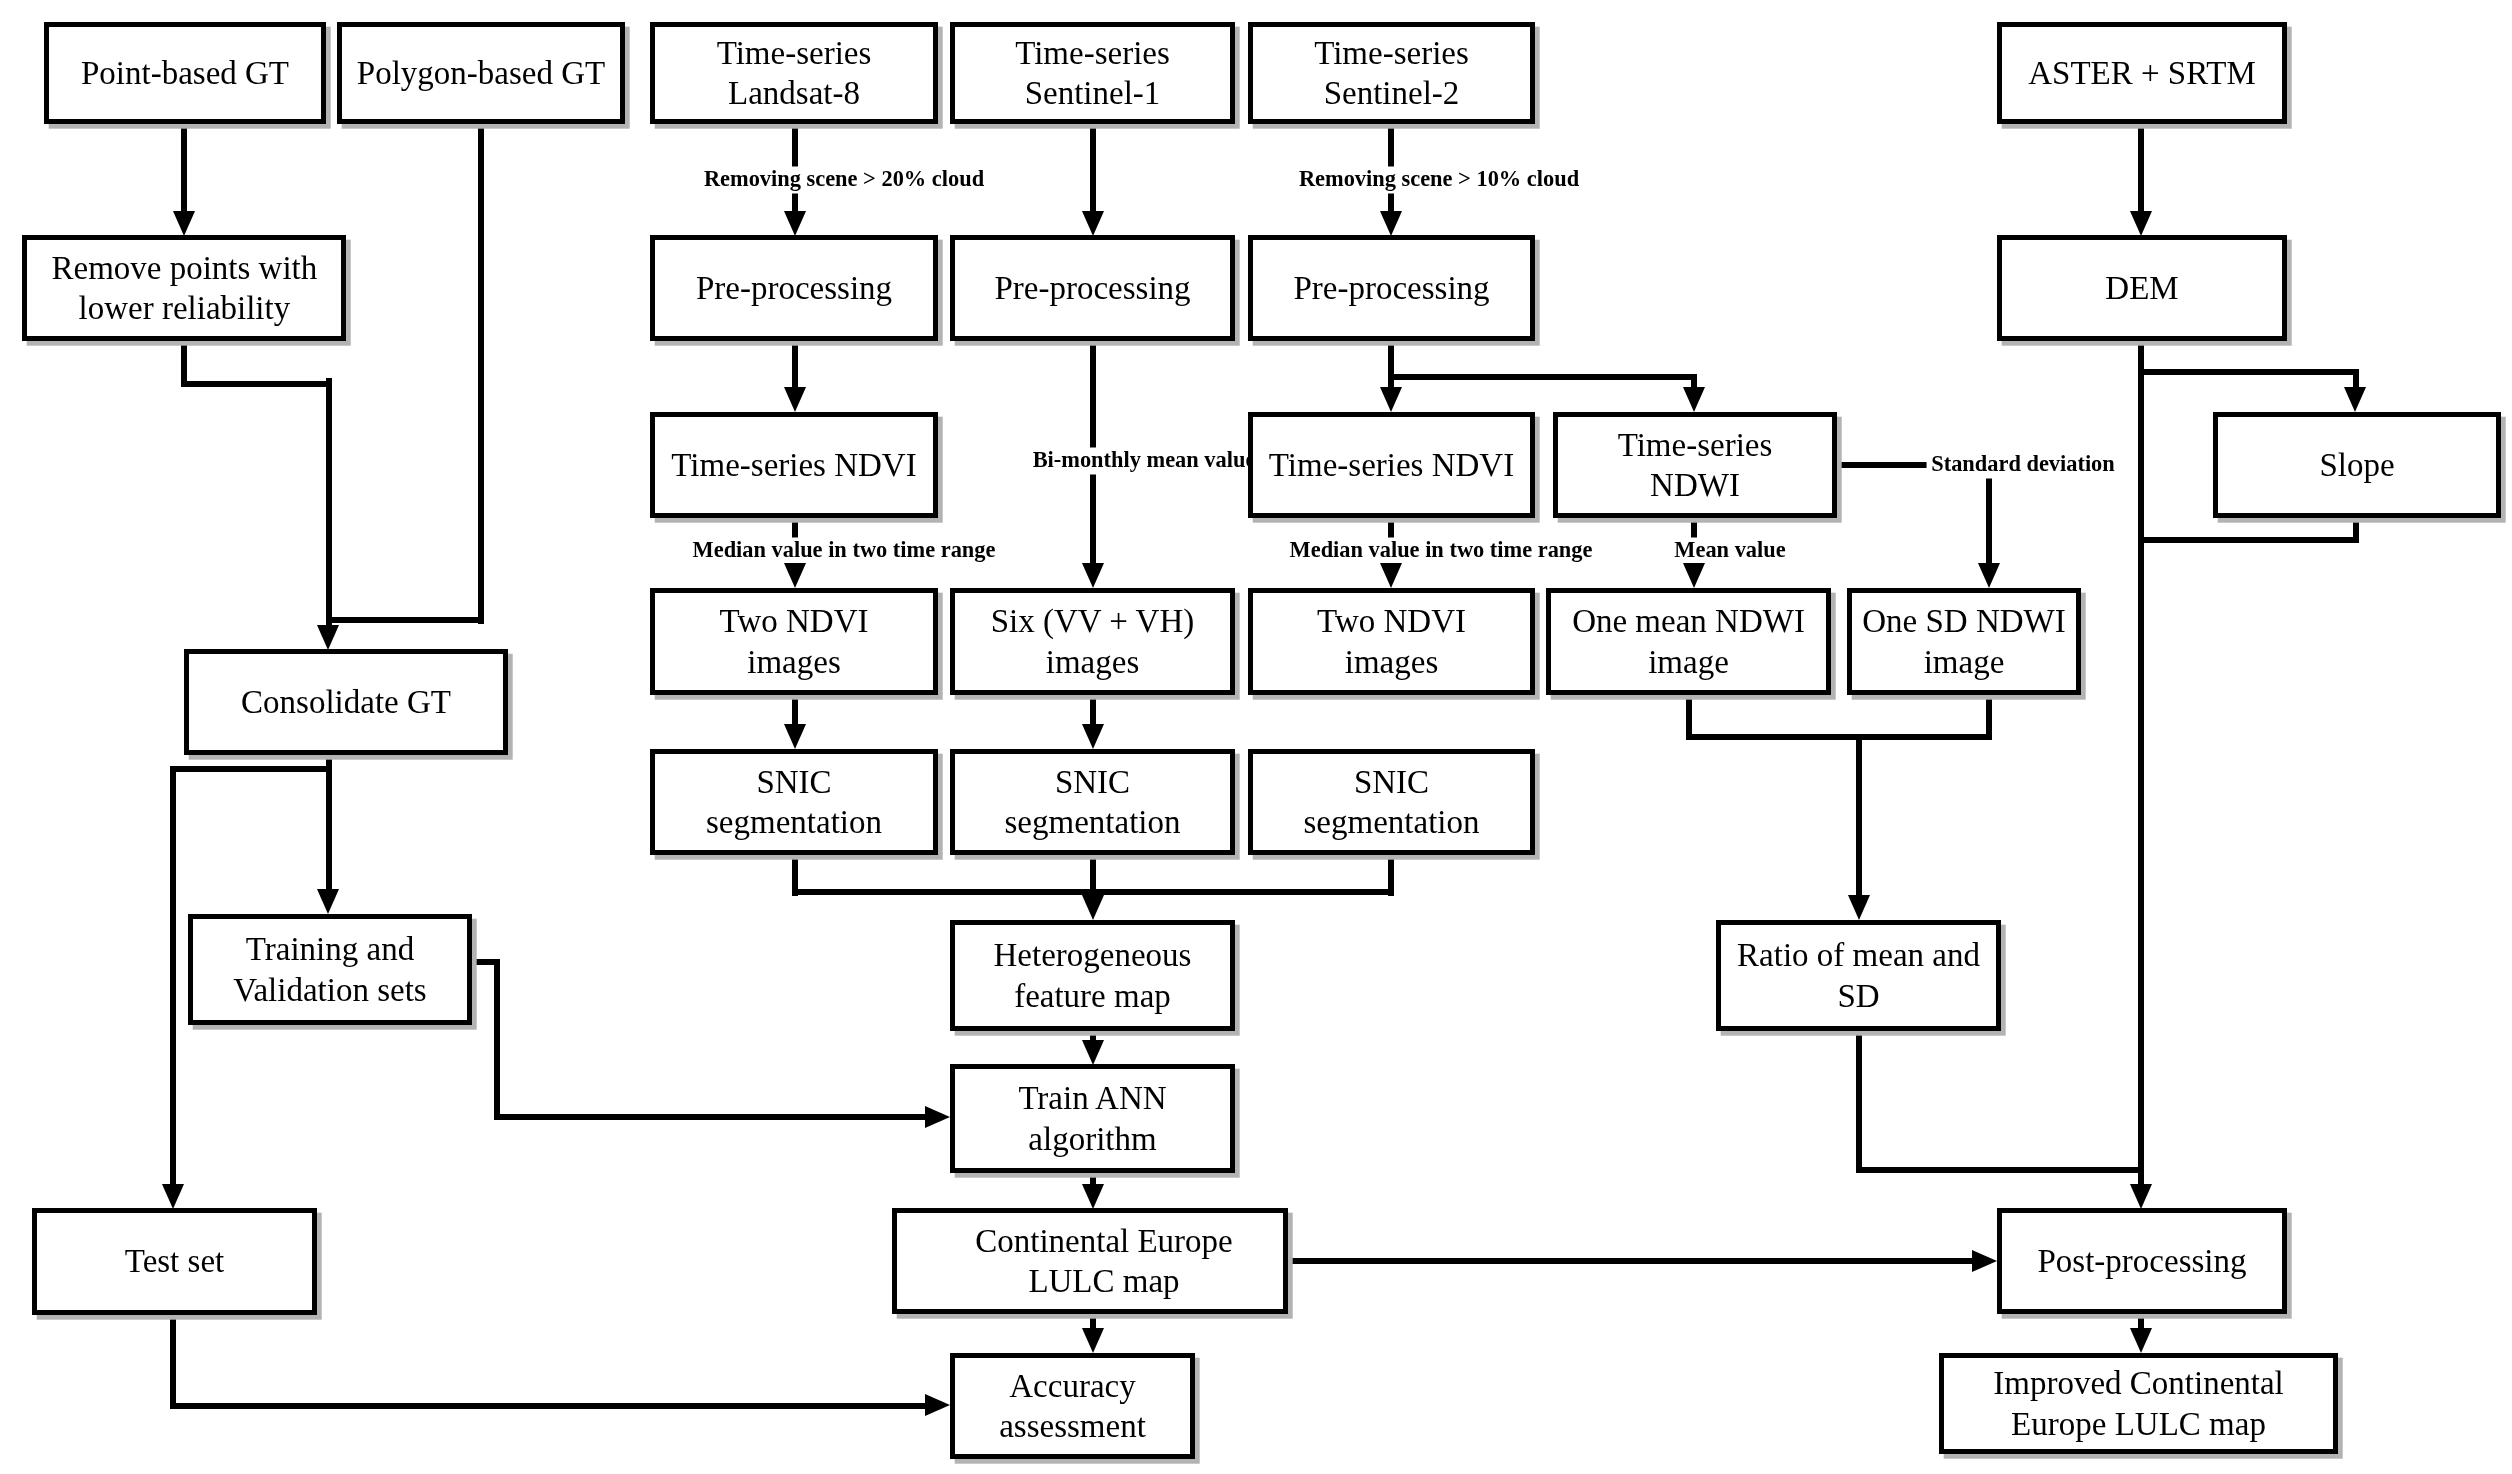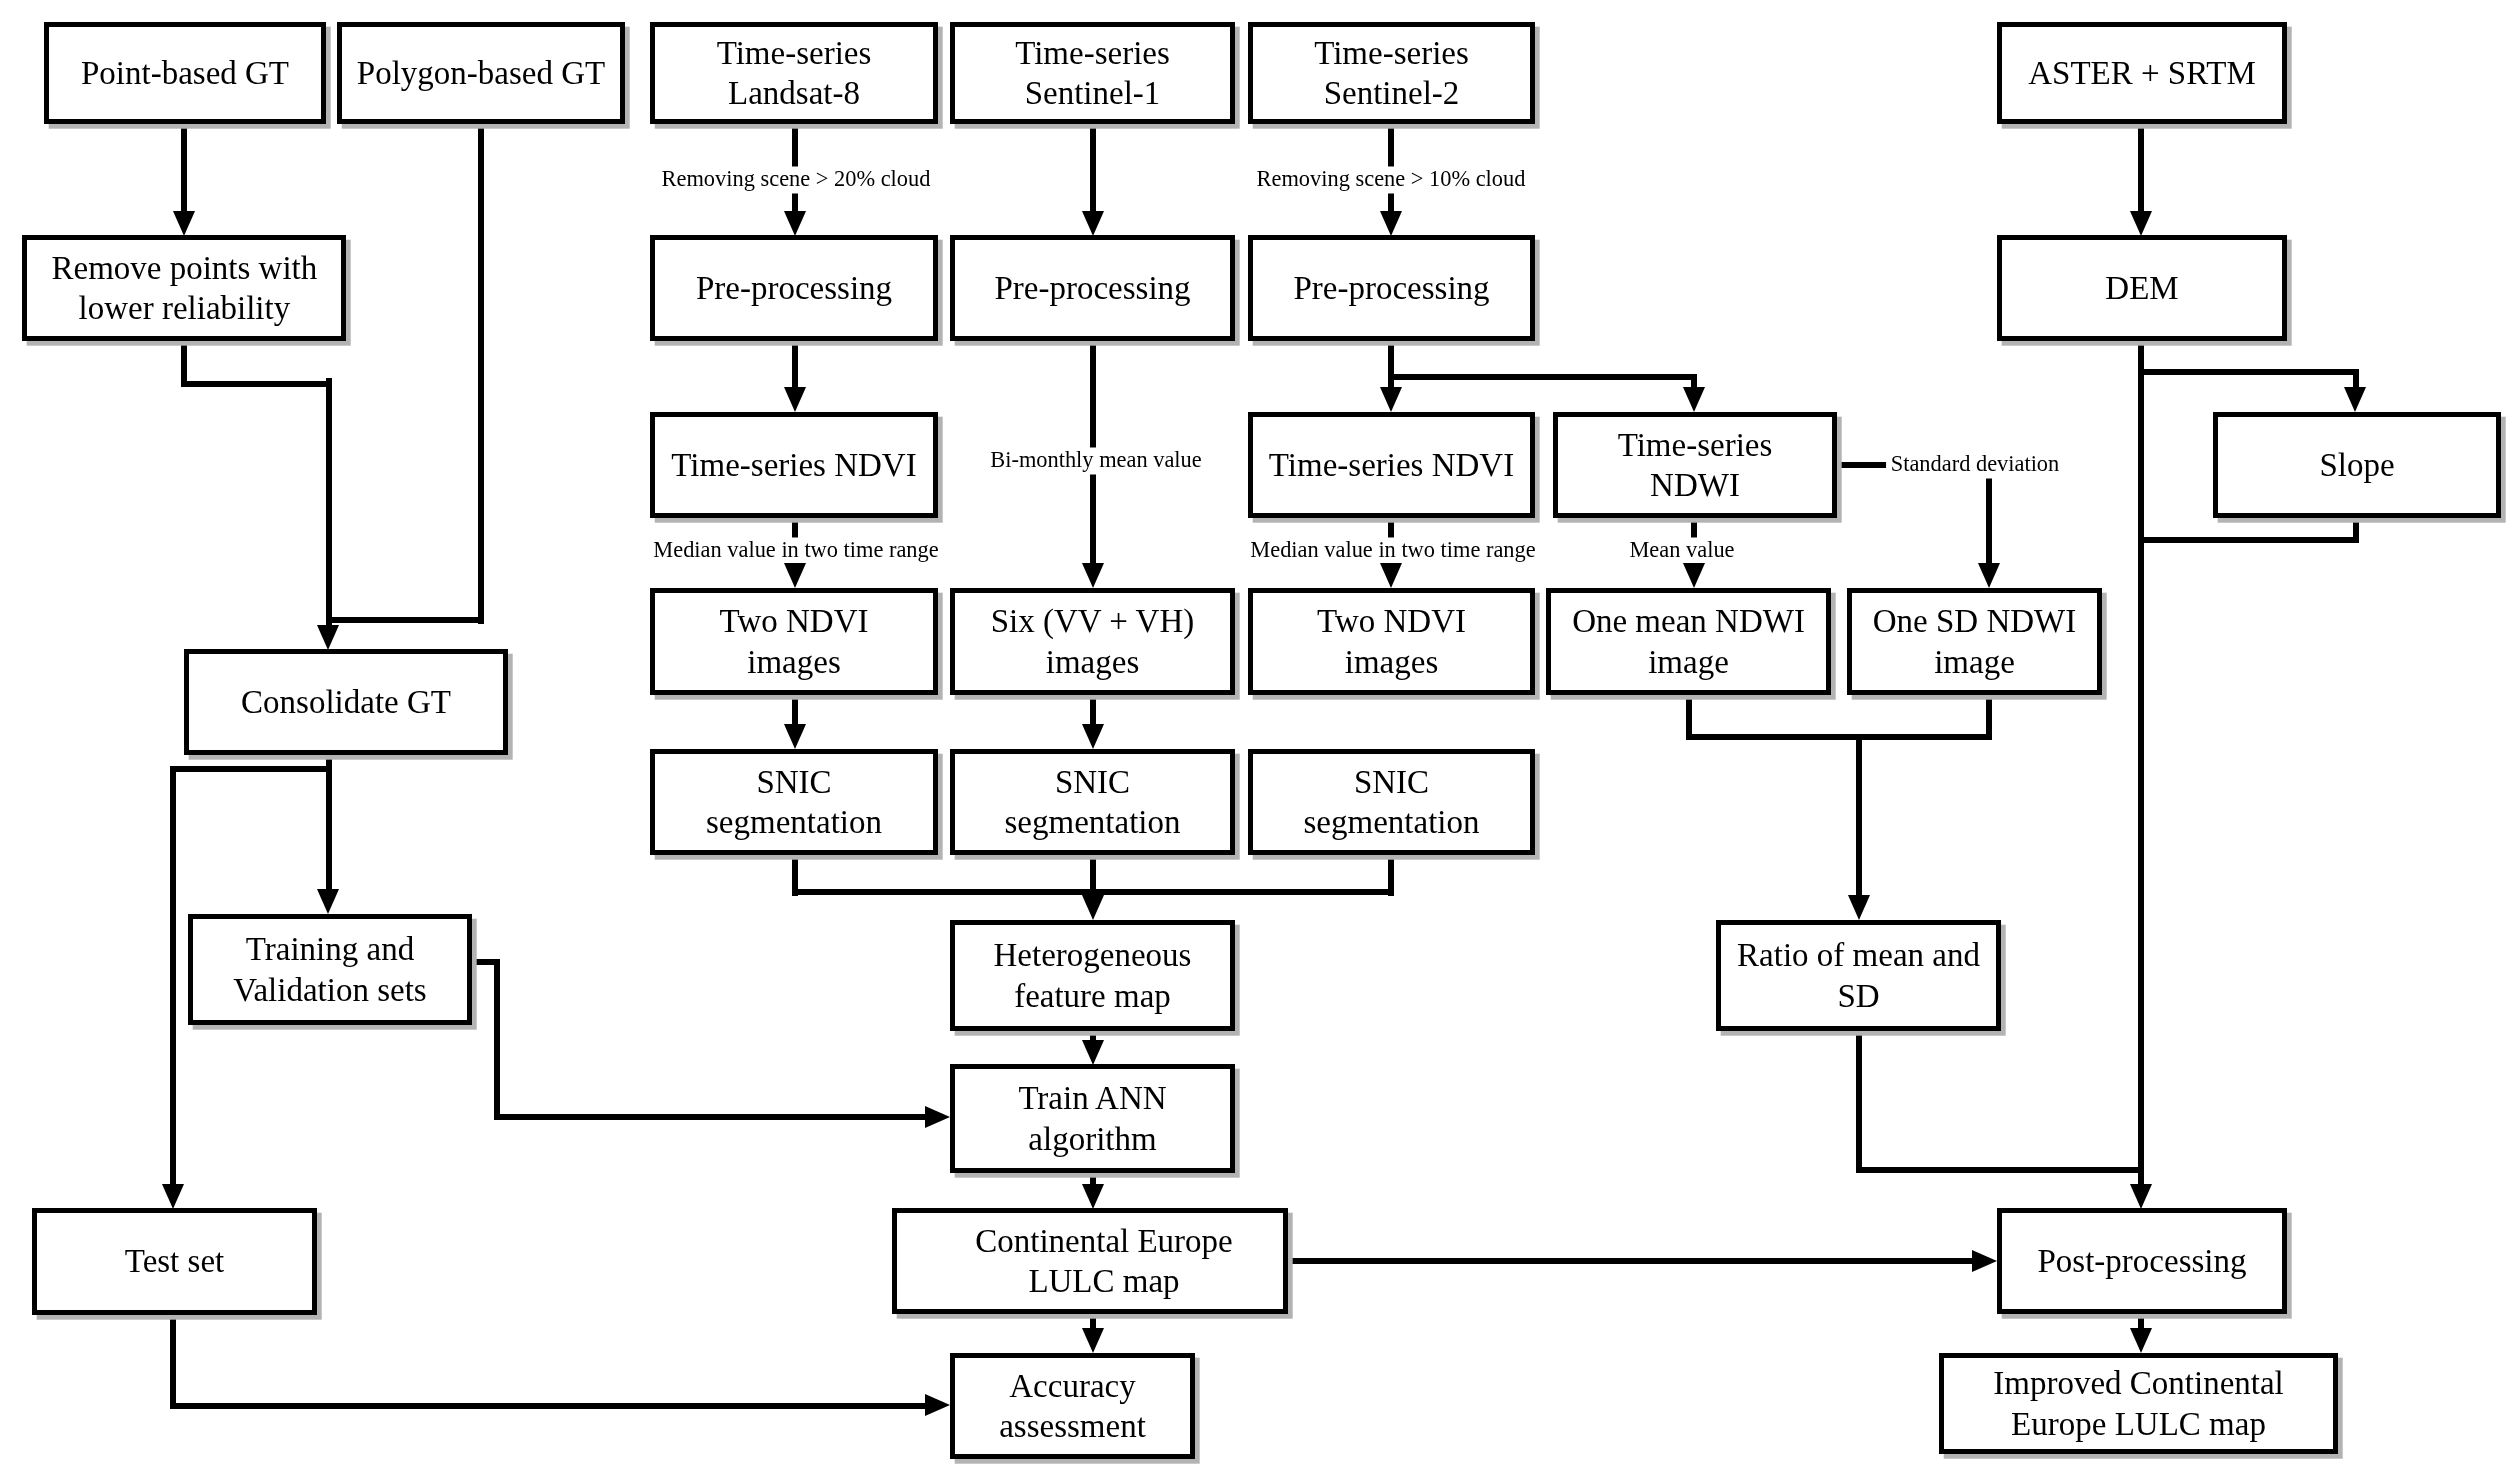--- a/index.html
+++ b/index.html
@@ -6,22 +6,22 @@
   #canvas{position:relative;width:2512px;height:1474px;background:#ffffff;overflow:hidden;
           font-family:"Liberation Serif","DejaVu Serif",serif;}
   .node{position:absolute;box-sizing:border-box;background:#ffffff;border:5.9px solid #000;
         display:flex;align-items:center;justify-content:center;text-align:center;
         font-size:33px;line-height:1.22;white-space:pre-line;color:#000;
         box-shadow:4.7px 4.7px 0 #b3b3b3;z-index:3;}
   .seg{position:absolute;background:#000;z-index:1;}
   .arrow{position:absolute;width:0;height:0;z-index:4;}
   .arrow.down{border-left:11.2px solid transparent;border-right:11.2px solid transparent;border-top:25px solid #000;}
   .arrow.right{border-top:11.2px solid transparent;border-bottom:11.2px solid transparent;border-left:25px solid #000;}
-  .elabel{position:absolute;background:#ffffff;color:#000;font-weight:normal;font-size:22.4px;line-height:1.1;
-          white-space:nowrap;transform:translate(-50%,-50%);padding:1.2px 4.7px;z-index:2;}
+  .elabel{position:absolute;background:#ffffff;color:#000;font-weight:bold;font-size:22.4px;line-height:1.1;
+          white-space:nowrap;transform:translate(-50%,-50%);padding:1.2px 4.7px;z-index:2;margin-left:48px;}
 </style>
 </head>
 <body>
 
 <div id="canvas">
     <div class="seg" style="left: 181px; top: 125px; width: 5.9px; height: 88px;"></div>
     <div class="seg" style="left: 181px; top: 341px; width: 5.9px; height: 46px;"></div>
     <div class="seg" style="left: 181px; top: 381px; width: 150px; height: 5.9px;"></div>
     <div class="seg" style="left: 326px; top: 378px; width: 5.9px; height: 248px;"></div>
     <div class="seg" style="left: 478px; top: 125px; width: 5.9px; height: 499px;"></div>
@@ -98,21 +98,21 @@
 NDWI</div>
     <div class="node" style="left: 2213px; top: 412px; width: 288px; height: 106px;">Slope</div>
     <div class="node" style="left: 650px; top: 588px; width: 288px; height: 107px;">Two NDVI
 images</div>
     <div class="node" style="left: 950px; top: 588px; width: 285px; height: 107px;">Six (VV + VH)
 images</div>
     <div class="node" style="left: 1248px; top: 588px; width: 287px; height: 107px;">Two NDVI
 images</div>
     <div class="node" style="left: 1546px; top: 588px; width: 285px; height: 107px;">One mean NDWI
 image</div>
-    <div class="node" style="left: 1847px; top: 588px; width: 255px; height: 107px;">One SD NDWI
+    <div class="node" style="left: 1847px; top: 588px; width: 234px; height: 107px;">One SD NDWI
 image</div>
     <div class="node" style="left: 650px; top: 749px; width: 288px; height: 106px;">SNIC
 segmentation</div>
     <div class="node" style="left: 950px; top: 749px; width: 285px; height: 106px;">SNIC
 segmentation</div>
     <div class="node" style="left: 1248px; top: 749px; width: 287px; height: 106px;">SNIC
 segmentation</div>
     <div class="node" style="left: 184px; top: 649px; width: 324px; height: 106px;">Consolidate GT</div>
     <div class="node" style="left: 188px; top: 914px; width: 284px; height: 111px;">Training and
 Validation sets</div>

